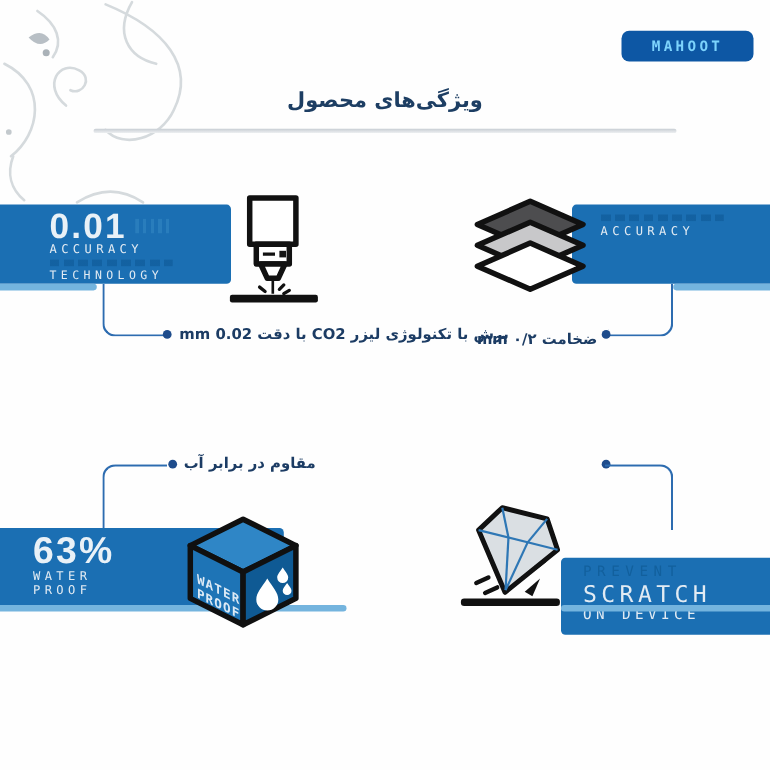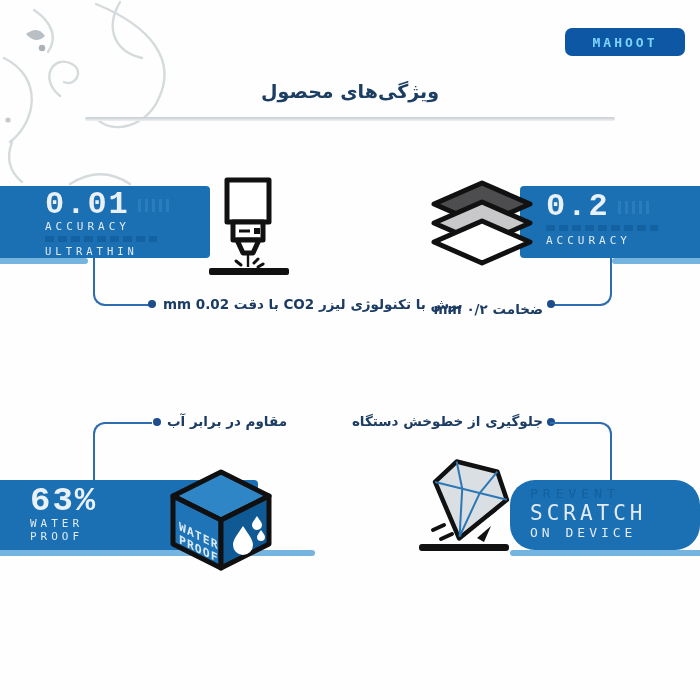--- a/index.html
+++ b/index.html
@@ -16,21 +16,21 @@
   .title{position:absolute;left:0;top:80px;width:700px;text-align:center;color:#1d3e63;
          font-size:19px;font-weight:bold;direction:rtl;}
   .divider{position:absolute;left:85px;top:117px;width:530px;height:4px;border-radius:2px;
            background:linear-gradient(#c7cdd3,#eef0f2);}
 
   
   .band{position:absolute;background:#1b6fb3;color:#fff;}
   .band.l{border-radius:0 4px 4px 0;}
   .band.r{border-radius:4px 0 0 4px;}
   .strip{position:absolute;height:6px;background:#74b4de;border-radius:0 3px 3px 0;}
-  .band-value{font-family:Liberation Mono, monospace;font-weight:bold;font-size:32px;
+  .band-value{font-family:Liberation Sans, sans-serif;font-weight:bold;font-size:32px;
               line-height:30px;letter-spacing:2px;color:#e9f1f7;display:inline-block;vertical-align:middle;}
   .band-label{font-family:"DejaVu Sans Mono",monospace;font-weight:normal;font-size:11px;
               letter-spacing:4px;color:#e2ebf3;}
   .band-label.big{font-size:21px;letter-spacing:4px;line-height:24px;}
   .band-label.faint{color:#12609d;}
   .ticks{display:inline-block;width:34px;height:13px;margin-left:8px;vertical-align:middle;opacity:.7;
          background:repeating-linear-gradient(90deg,#2f83c0 0 3px,rgba(0,0,0,0) 3px 7px);}
   .faintbar{width:112px;height:6px;margin:3px 0;opacity:.8;
             background:repeating-linear-gradient(90deg,#115e9d 0 9px,rgba(0,0,0,0) 9px 13px);}
 
@@ -71,21 +71,21 @@
 
   <div class="title">ویژگی‌های محصول</div>
   <div class="divider"></div>
 
   <div class="band l" style="left:0;top:186px;width:210px;height:72px;padding:4px 0 0 45px;box-sizing:border-box;">
     <div>
       <span class="band-value">0.01</span><span class="ticks"></span>
     </div>
     <div class="band-label">ACCURACY</div>
     <div class="faintbar"></div>
-    <div class="band-label" style="font-size:10.5px">ULTRATHIN</div>
+    <div class="band-label" style="font-size:10.5px">TECHNOLOGY</div>
   </div>
   <div class="strip" style="left:0;top:258px;width:88px;"></div>
 
   <svg class="abs" style="left:203px;top:177px" width="92" height="100" viewBox="0 0 92 100">
     <g stroke="#111" stroke-linejoin="round" fill="#fff">
       <rect x="24" y="3" width="42" height="42" stroke-width="5"></rect>
       <rect x="30" y="45" width="30" height="18" stroke-width="5"></rect>
       <path d="M34,63 L56,63 L50,76 L40,76 Z" stroke-width="5"></path>
     </g>
     <line x1="36" y1="54" x2="47" y2="54" stroke="#111" stroke-width="3"></line>
@@ -93,23 +93,20 @@
     <line x1="45" y1="76" x2="45" y2="90" stroke="#111" stroke-width="2.4"></line>
     <g stroke="#111" stroke-width="3" stroke-linecap="round">
       <line x1="33" y1="84" x2="38" y2="88"></line>
       <line x1="55" y1="82" x2="51" y2="86"></line>
       <line x1="60" y1="87" x2="55" y2="90"></line>
     </g>
     <rect x="6" y="91" width="80" height="7" rx="2" fill="#111"></rect>
   </svg>
 
   <div class="band r" style="left:520px;top:186px;width:180px;height:72px;padding:6px 0 0 26px;box-sizing:border-box;">
-    <div>
-      <span class="band-value">0.2</span><span class="ticks"></span>
-    </div>
     <div class="faintbar"></div>
     <div class="band-label">ACCURACY</div>
   </div>
   <div class="strip" style="left:612px;top:258px;width:88px;border-radius:3px 0 0 3px;"></div>
 
   <svg class="abs" style="left:428px;top:180px" width="108" height="92" viewBox="0 0 108 92">
     <g stroke="#111" stroke-width="5" stroke-linejoin="round">
       <path d="M54,3 L102,24 L54,45 L6,24 Z" fill="#4d4d4f"></path>
       <path d="M54,22 L102,43 L54,64 L6,43 Z" fill="#c8c8ca"></path>
       <path d="M54,41 L102,62 L54,83 L6,62 Z" fill="#ffffff"></path>
@@ -121,21 +118,20 @@
   <div class="caption" style="left:163px;top:296px;">برش با تکنولوژی لیزر CO2 با دقت 0.02 mm</div>
 
   <div class="conn tr"></div>
   <div class="bullet" style="left:547px;top:300px;"></div>
   <div class="caption" style="right:157px;top:301px;">ضخامت ۰/۲ mm</div>
 
   <div class="caption" style="left:167px;top:413px;">مقاوم در برابر آب</div>
   <div class="bullet" style="left:153px;top:418px;"></div>
   <div class="conn bl"></div>
 
-  <div class="caption" style="right:157px;top:413px;">جلوگیری از خطوخش دستگاه</div>
   <div class="bullet" style="left:547px;top:418px;"></div>
   <div class="conn br"></div>
 
   <div class="band l" style="left:0;top:480px;width:258px;height:70px;padding:5px 0 0 30px;box-sizing:border-box;">
     <div class="band-value" style="font-size:34px;line-height:32px;">63%</div>
     <div class="band-label">WATER</div>
     <div class="band-label">PROOF</div>
   </div>
   <div class="strip" style="left:0;top:550px;width:315px;"></div>
 
@@ -149,21 +145,21 @@
       <text x="0" y="0">WATER</text>
       <text x="0" y="13">PROOF</text>
     </g>
     <g fill="#ffffff">
       <path d="M80,58 C85,66 90,71 90,77 A10,10 0 1 1 70,77 C70,71 75,66 80,58 Z"></path>
       <path d="M94,48 C96.5,52 99,54.5 99,57 A5,5 0 1 1 89,57 C89,54.5 91.5,52 94,48 Z"></path>
       <path d="M98,62 C100,65 102,67 102,69 A4,4 0 1 1 94,69 C94,67 96,65 98,62 Z"></path>
     </g>
   </svg>
 
-  <div class="band r" style="left:510px;top:480px;width:190px;height:70px;padding:6px 0 0 20px;box-sizing:border-box;border-radius:25px;">
+  <div class="band r" style="left:510px;top:507px;width:190px;height:70px;padding:6px 0 0 20px;box-sizing:border-box;">
     <div class="band-label faint" style="font-size:13px;letter-spacing:5px;">PREVENT</div>
     <div class="band-label big">SCRATCH</div>
     <div class="band-label" style="font-size:13px;">ON DEVICE</div>
   </div>
   <div class="strip" style="left:510px;top:550px;width:190px;border-radius:3px 0 0 3px;"></div>
 
   <svg class="abs" style="left:415px;top:458px" width="110" height="98" viewBox="0 0 110 98">
     <g transform="rotate(14 55 45)">
       <path d="M32,8 L74,8 L90,33 L53,82 L16,33 Z" fill="#dadfe3" stroke="#111" stroke-width="4.5" stroke-linejoin="round"></path>
       <g stroke="#2e77b5" stroke-width="2" fill="none">

